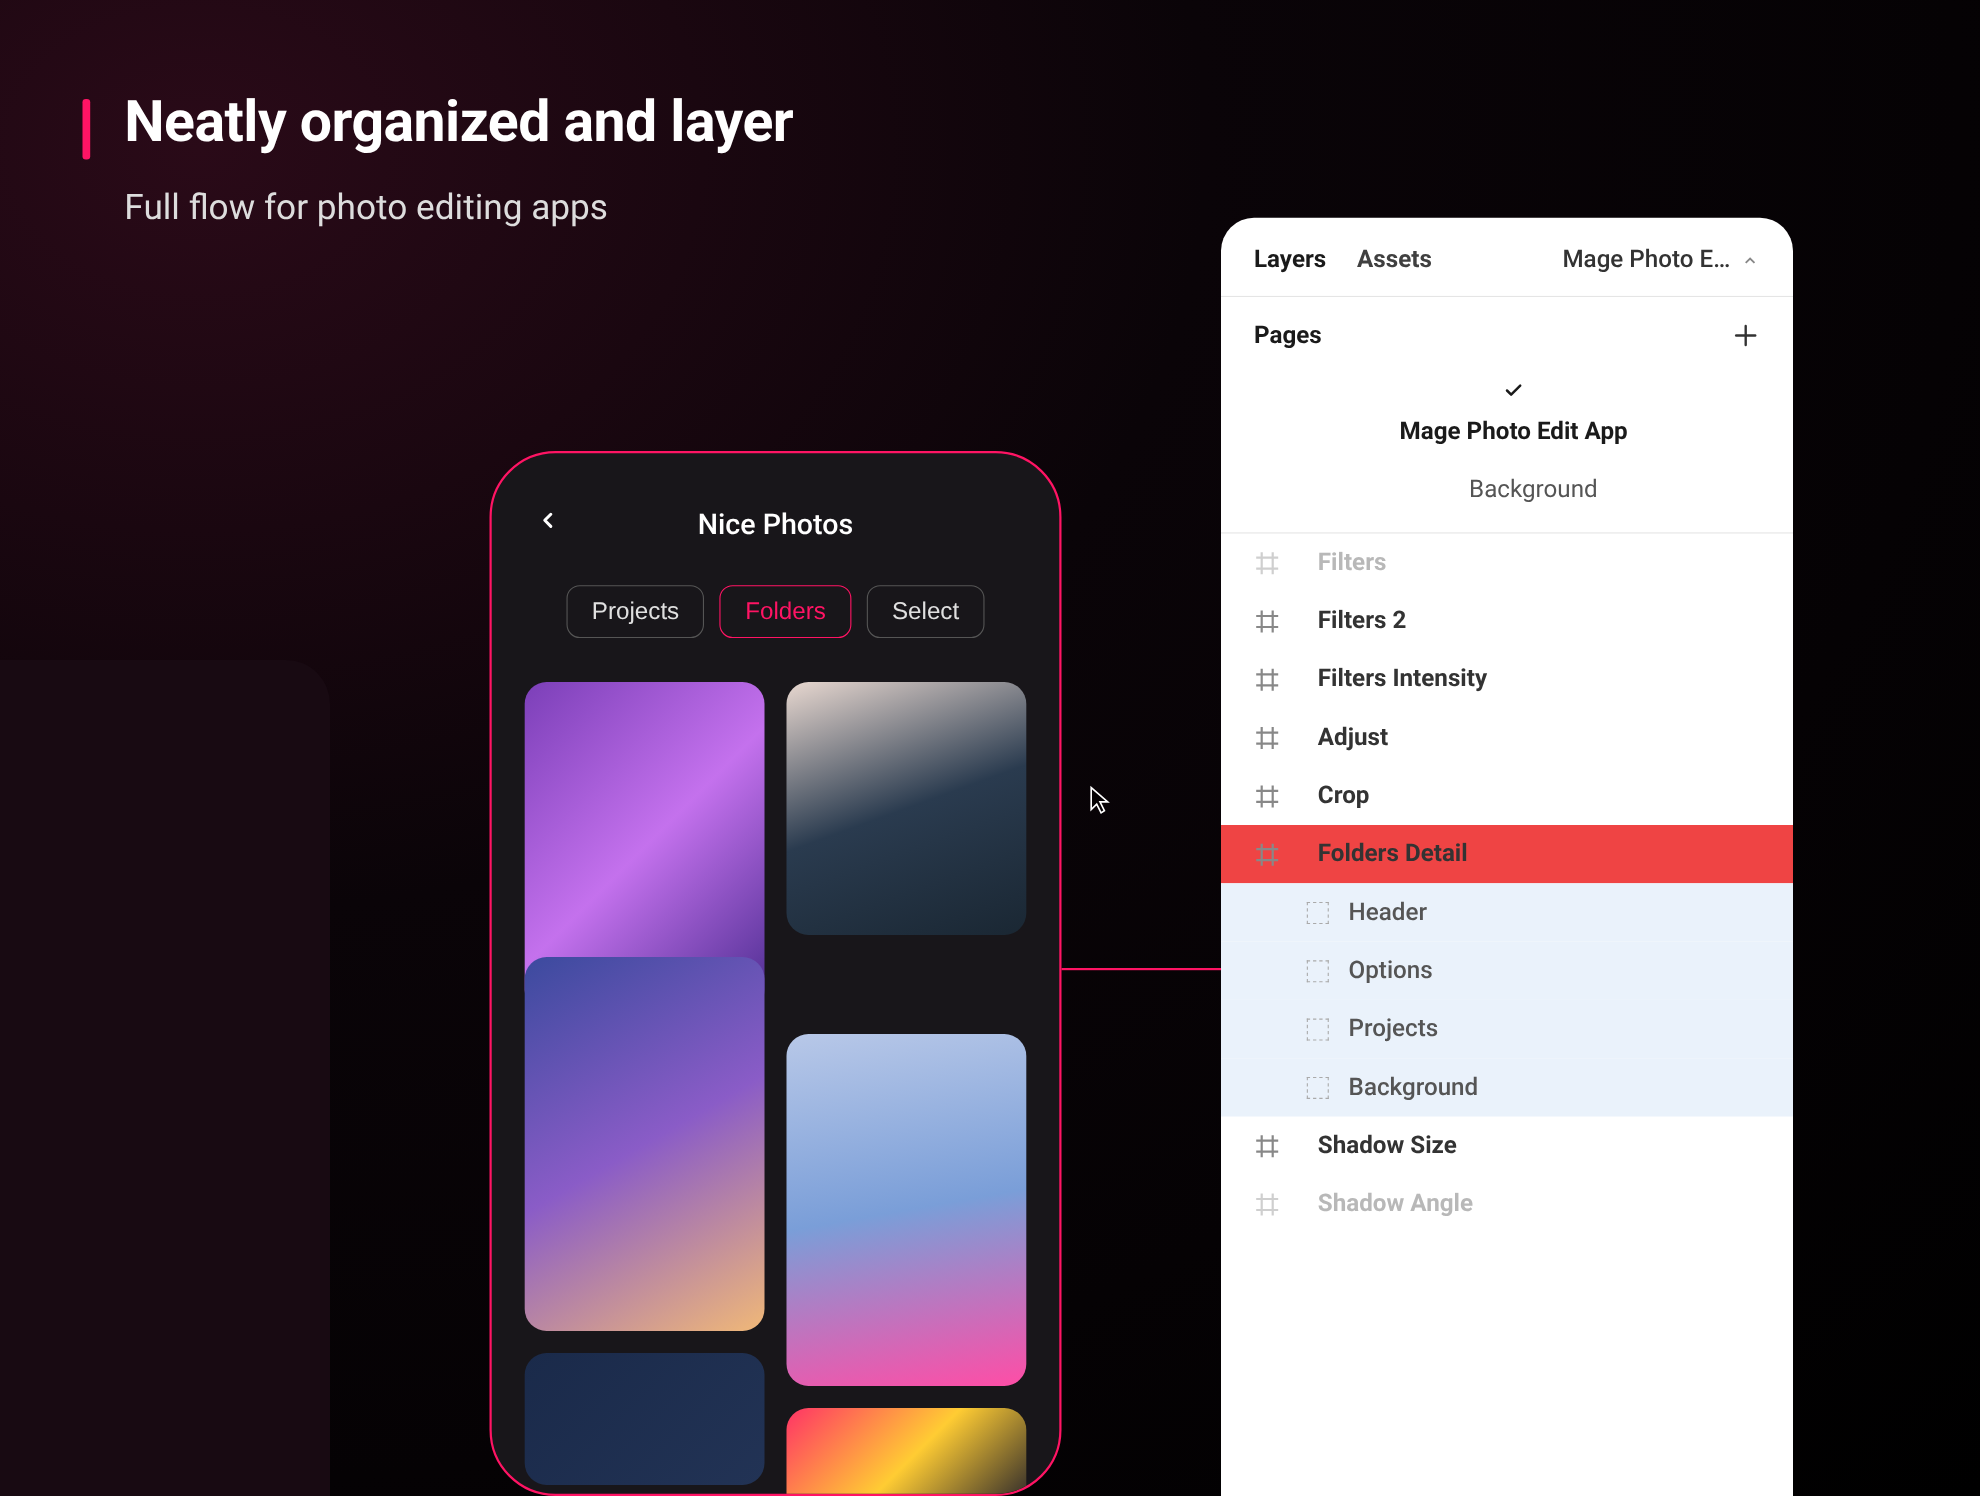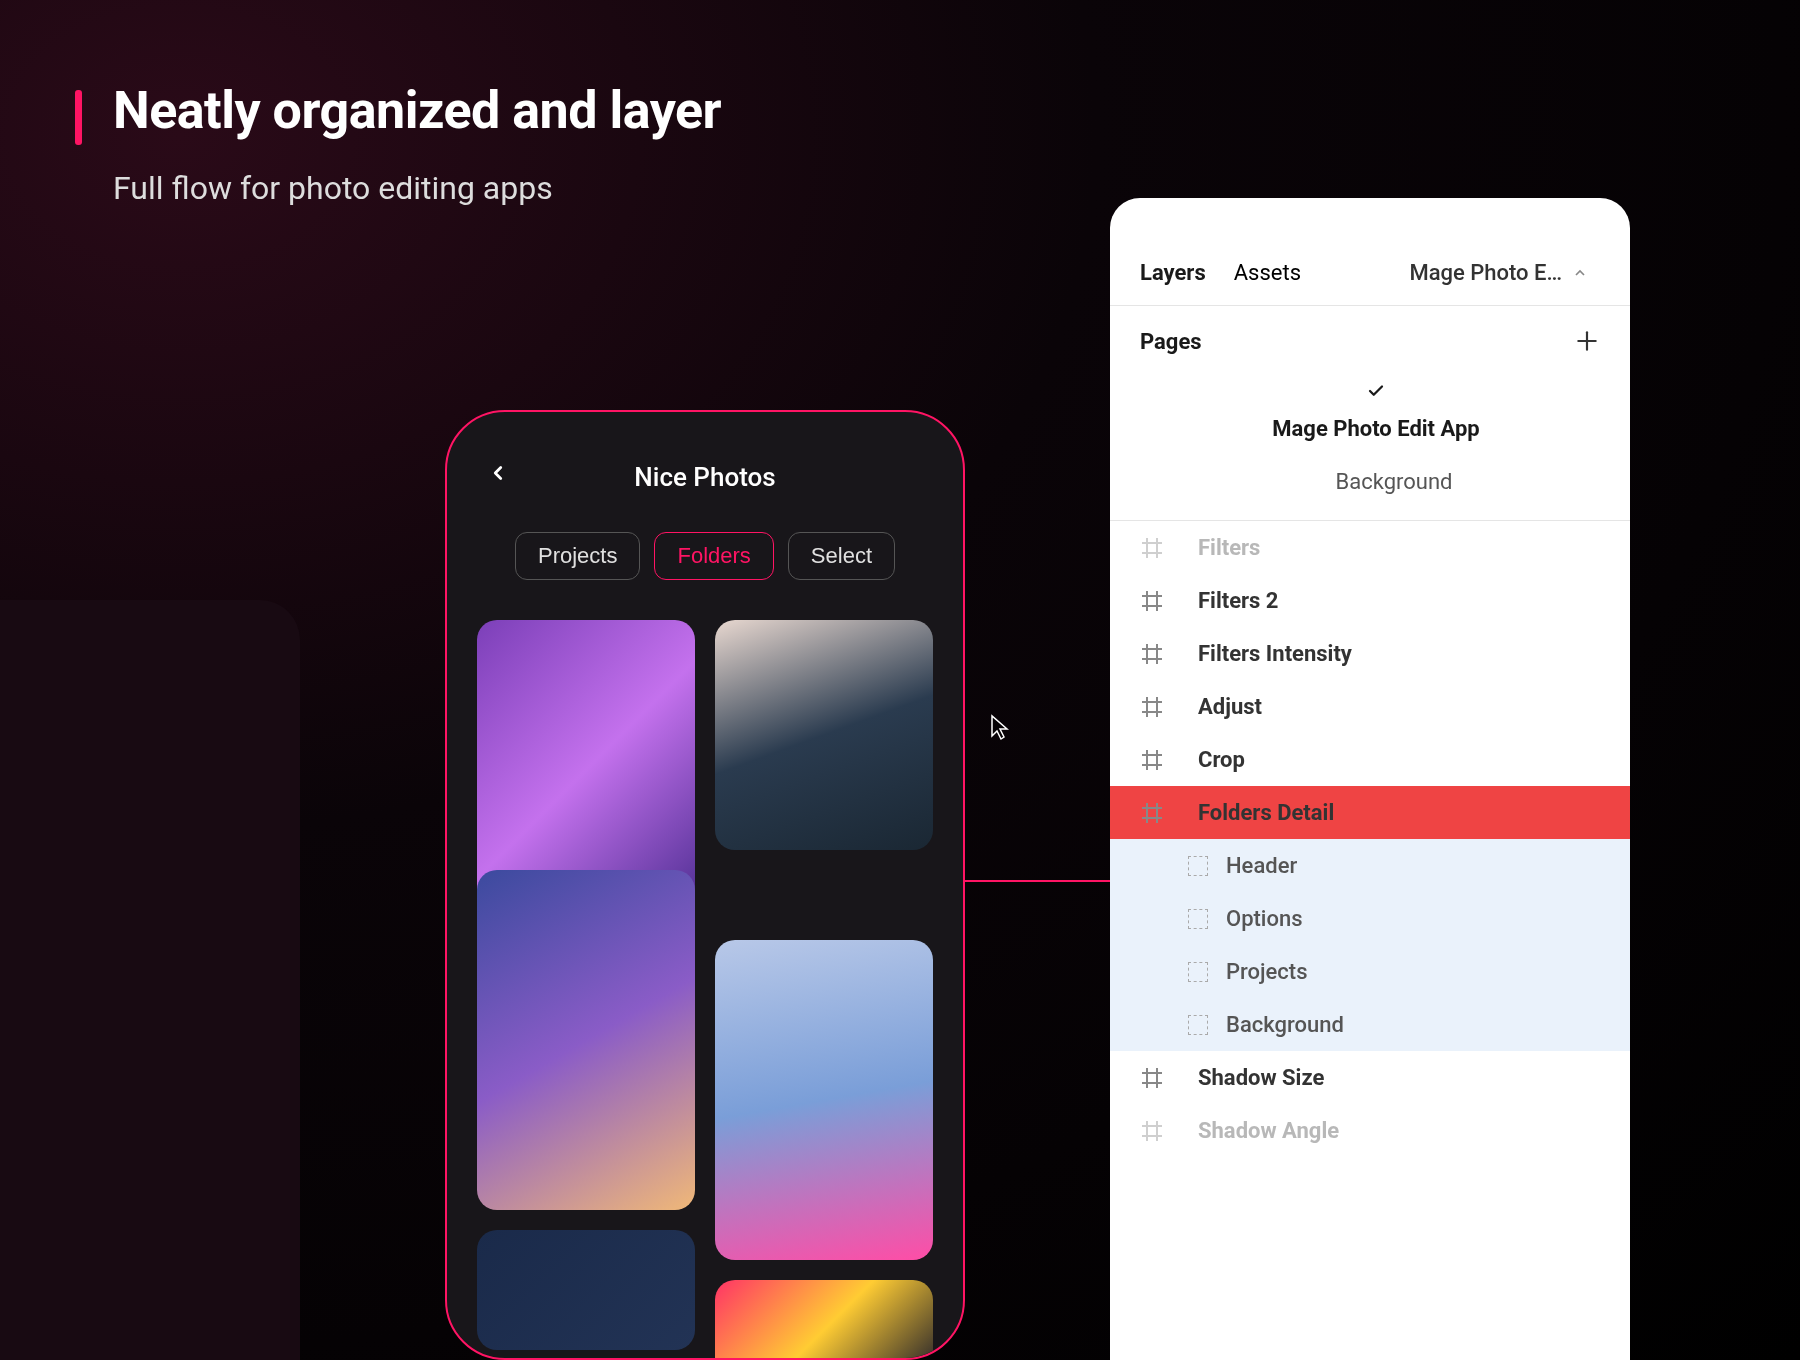--- a/index.html
+++ b/index.html
@@ -144,26 +144,25 @@
     height: 1162px;
     background: #ffffff;
     border-radius: 30px 30px 0 0;
     overflow: hidden;
     font-size: 22px;
     color: #1a1a1a;
   }
   .panel-tabs {
     display: flex;
     align-items: center;
-    padding: 26px 42px 20px 30px;
+    padding: 26px 31px 20px 30px;
     gap: 28px;
-    margin-top: 36px;
   }
   .panel-tab { font-weight: 700; cursor: pointer; }
-  .panel-tab.inactive { color: #000000; font-weight: 400; }
+  .panel-tab.inactive { color: #404040; font-weight: 700; }
   .panel-project {
     margin-left: auto;
     display: flex;
     align-items: center;
     gap: 10px;
     color: #333;
     font-weight: 500;
     cursor: pointer;
   }
   .panel-project svg { width: 16px; height: 16px; color: #888; }

